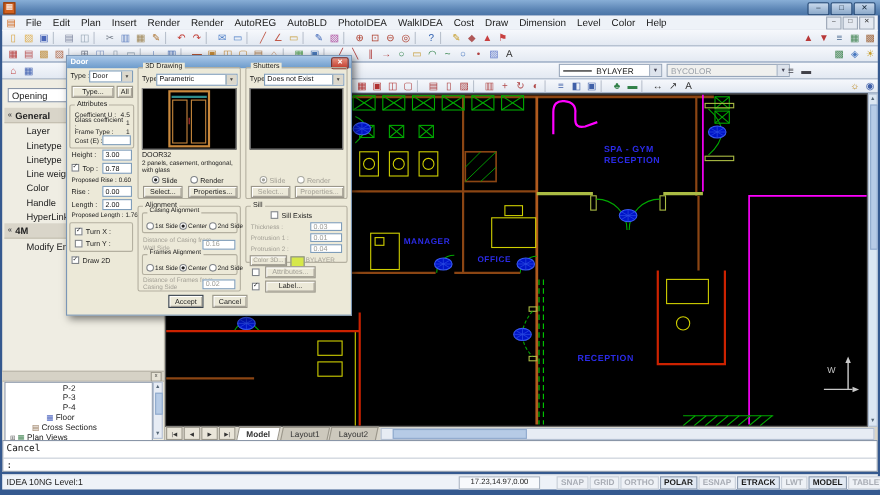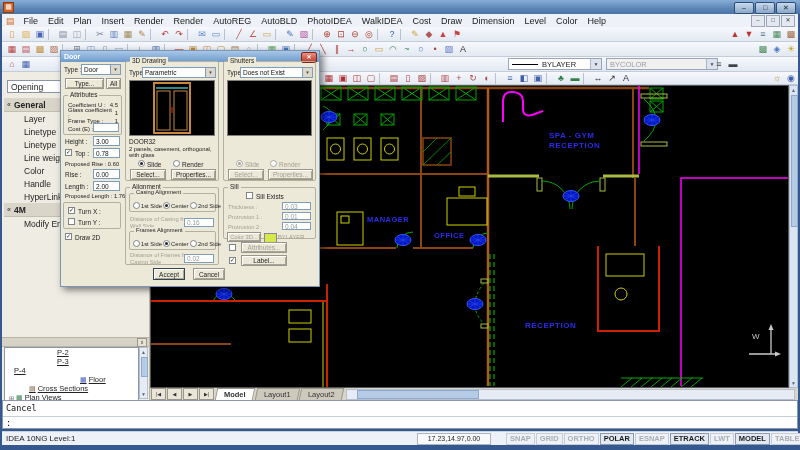--- a/index.html
+++ b/index.html
@@ -45,21 +45,21 @@
     border:1px solid #8a96a8;font-size:8.5px;display:flex;align-items:center;padding-left:3px;box-sizing:border-box;color:#222;}
   #palette-items{position:absolute;left:2px;top:26px;width:143px;}
   .pitem{height:13px;font-size:8.5px;display:flex;align-items:center;color:#222;padding-left:17px;}
   .pitem.header{font-weight:bold;background:#d9d5c9;border-bottom:1px solid #c2beb0;padding-left:3px;}
   .pitem .chev{font-size:7px;margin-right:3px;color:#555;}
   #tree-head{position:absolute;left:0;top:265px;width:147px;height:8px;background:#d6d2c6;
     border-top:1px solid #b9b5a8;border-bottom:1px solid #b9b5a8;}
   #tree-close{position:absolute;right:2px;top:0px;width:8px;height:7px;border:1px solid #9a968a;
     background:#e6e2d6;font-size:5px;line-height:6px;text-align:center;color:#333;}
   #tree{position:absolute;left:2px;top:275px;width:133px;height:52px;background:#fff;border:1px solid #8a96a8;overflow:hidden;}
-  .titem{height:9px;font-size:7.5px;display:flex;align-items:center;color:#222;white-space:nowrap;text-decoration:underline;}
+  .titem{height:9px;font-size:7.5px;display:flex;align-items:center;color:#222;white-space:nowrap;}
   .titem .texp{font-size:6px;width:7px;color:#666;}
   .titem .tico{font-size:7px;margin-right:2px;}
   #tree-scroll{position:absolute;left:137px;top:275px;width:9px;height:52px;background:#e7ecf4;border:1px solid #b4c0d2;box-sizing:border-box;}
   .sarr{font-size:5px;text-align:center;color:#567;height:8px;line-height:8px;}
   #tree-thumb{position:absolute;left:1px;top:9px;width:5px;height:18px;background:#b6cbe6;border:1px solid #8fa9cc;}
   
   #canvas{left:150px;top:85px;width:639px;height:303px;background:#000;border:1px solid #555;box-sizing:border-box;}
   #vscroll{left:789px;top:85px;width:9px;height:303px;background:#dbe6f2;border:1px solid #aebdd2;box-sizing:border-box;}
   #vthumb{position:absolute;left:1px;top:9px;width:5px;height:130px;background:#b6cbe6;border:1px solid #8fa9cc;}
   
@@ -352,26 +352,26 @@
   <div class="titem" style="padding-left: 43px;">
       <span class="texp"></span>
       <span class="tico"></span>
       <span>P-2</span>
     </div>
       <div class="titem" style="padding-left: 43px;">
       <span class="texp"></span>
       <span class="tico"></span>
       <span>P-3</span>
     </div>
-      <div class="titem" style="">
+      <div class="titem" style="padding-left: 43px;">
       <span class="texp"></span>
       <span class="tico"></span>
       <span>P-4</span>
     </div>
-      <div class="titem" style="padding-left: 40px; margin-left: 28px;">
+      <div class="titem" style="padding-left: 30px;">
       <span class="texp"></span>
       <span class="tico" style="color: rgb(80, 104, 192);">▦</span>
       <span>Floor</span>
     </div>
       <div class="titem" style="padding-left: 17px;">
       <span class="texp"></span>
       <span class="tico" style="color: rgb(138, 106, 74);">▤</span>
       <span>Cross Sections</span>
     </div>
       <div class="titem" style="padding-left: 4px;">

